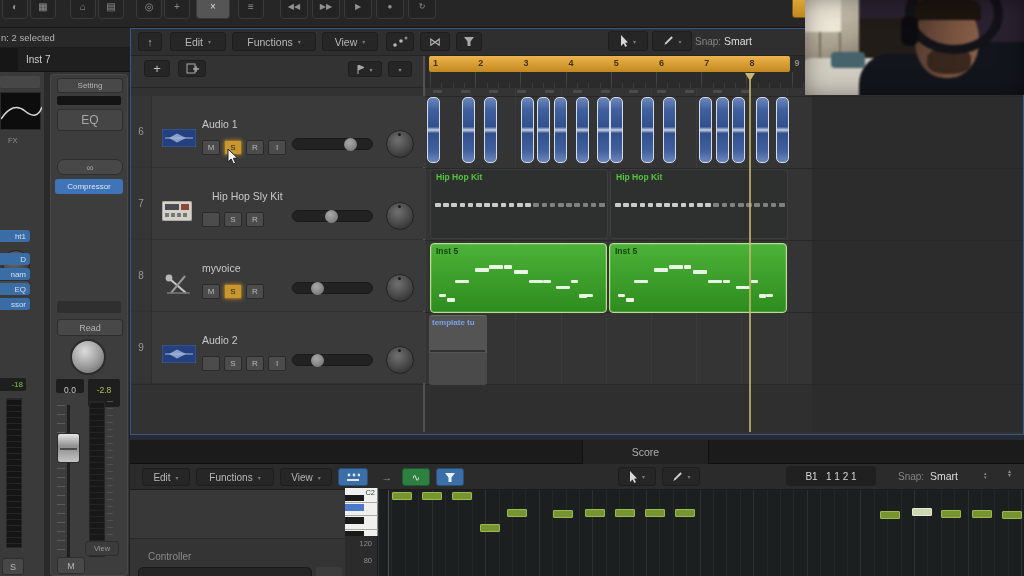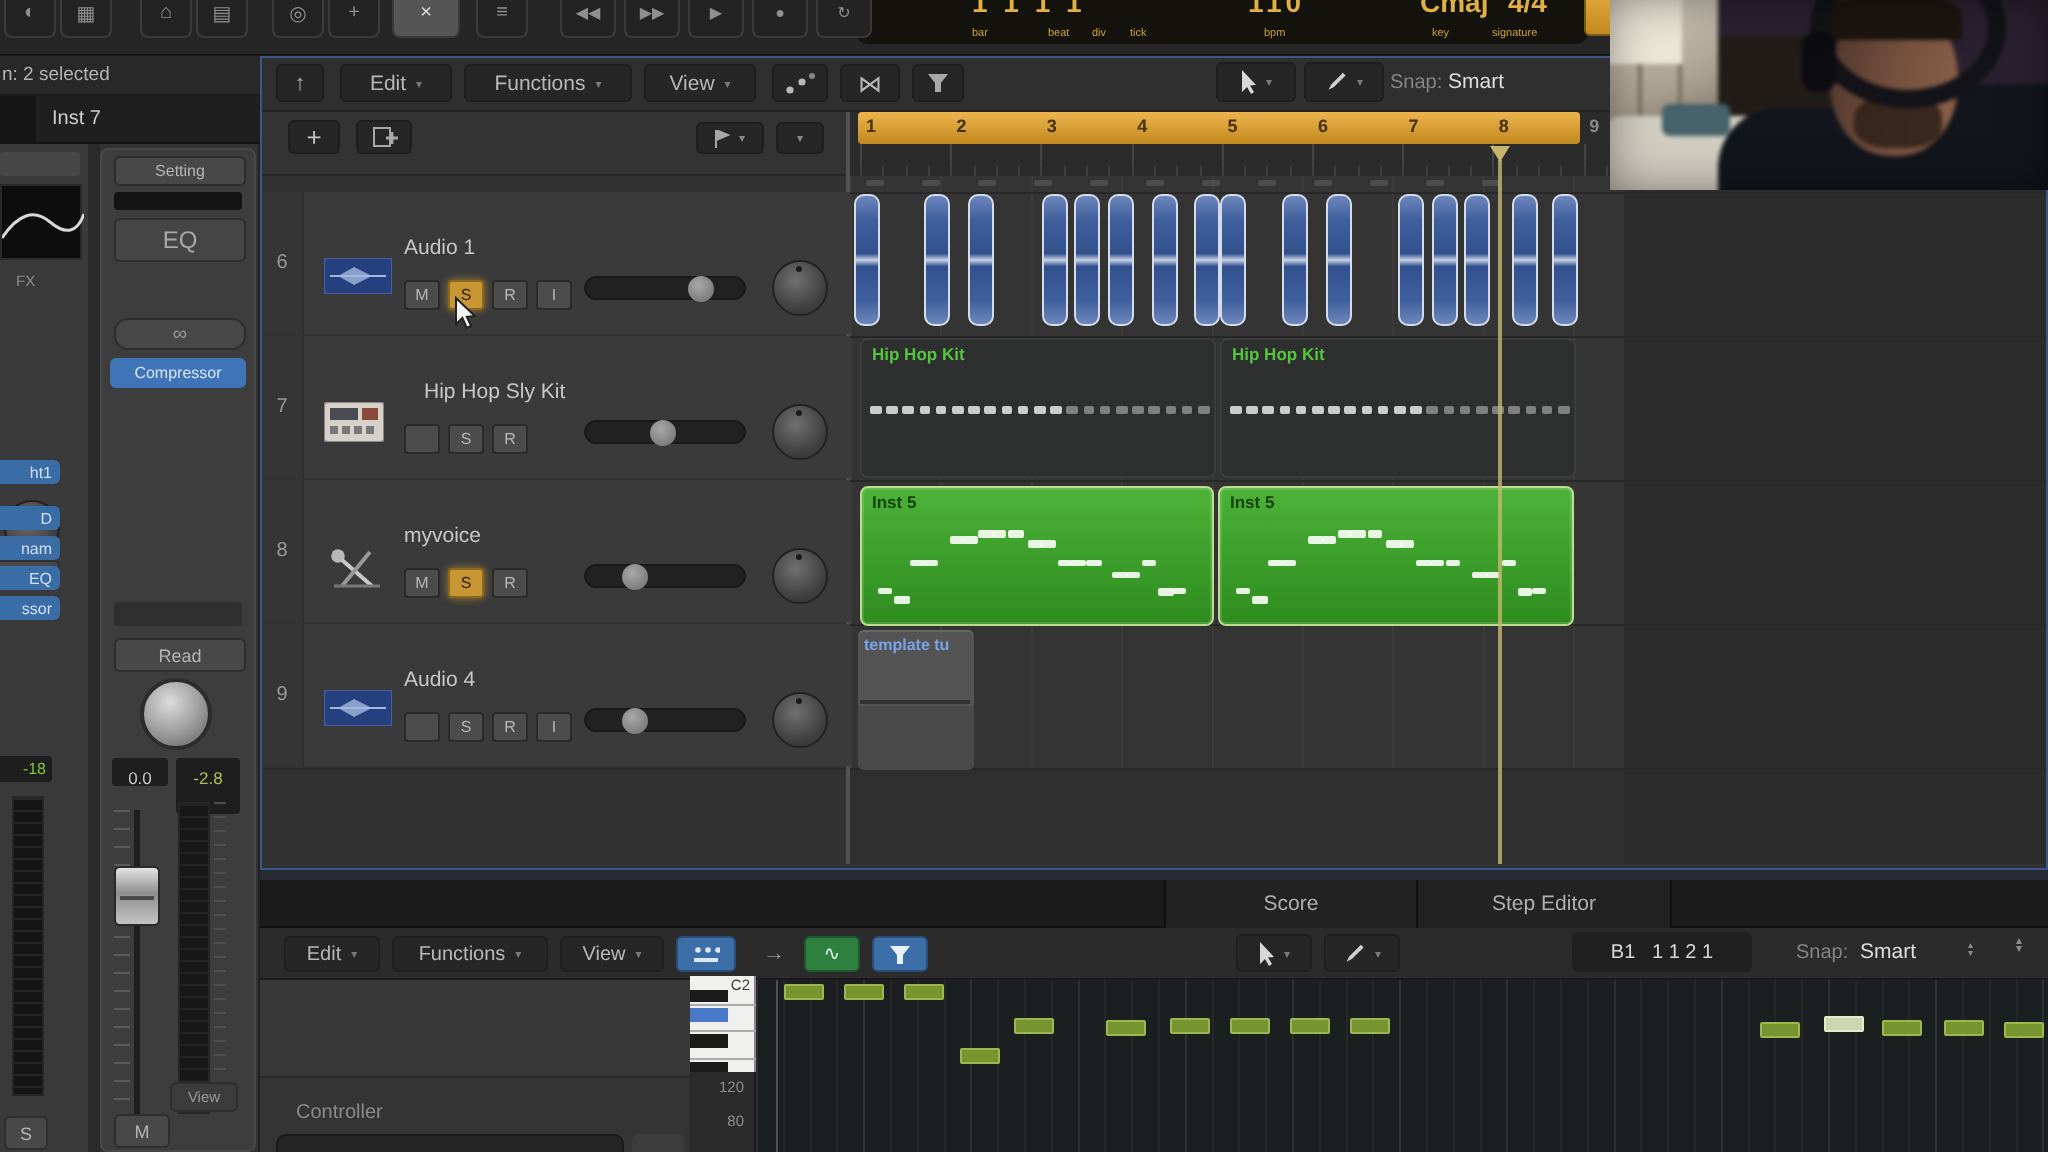--- a/index.html
+++ b/index.html
@@ -39,35 +39,20 @@
   .note{position:absolute;width:18px;height:6px;background:#76942f;border:1px solid #9db84e;border-radius:1px;}
   .note.light{background:#cdd6b0;border-color:#e4eccc;}
   .stepper{display:flex;flex-direction:column;align-items:center;line-height:4px;font-size:5px;color:#8a8a8a;}
 </style>
 </head>
 <body>
 
 <div id="root">
 
   <div class="abs" id="topbar" style="left:0;top:0;width:1024px;height:28px;background:#262626;border-bottom:1px solid #161616;"></div>
-  <div class="abs" style="left:428px;top:0;width:366px;height:22px;background:#14120c;border-radius:0 0 6px 6px;overflow:visible;">
-    <span class="lcd-val" style="left:58px;">1 1 1 1</span>
-    <span class="lcd-val" style="left:196px;">110</span>
-    <span class="lcd-val" style="left:282px;letter-spacing:0;">Cmaj</span>
-    <span class="lcd-val" style="left:326px;letter-spacing:0;">4/4</span>
-    <div id="lcd-labels">
-        <span class="lcd-label" style="left: 58px;">bar</span>
-        <span class="lcd-label" style="left: 96px;">beat</span>
-        <span class="lcd-label" style="left: 118px;">div</span>
-        <span class="lcd-label" style="left: 137px;">tick</span>
-        <span class="lcd-label" style="left: 204px;">bpm</span>
-        <span class="lcd-label" style="left: 288px;">key</span>
-        <span class="lcd-label" style="left: 318px;">signature</span>
-      </div>
-  </div>
   <div class="abs" style="left:792px;top:-4px;width:20px;height:22px;border-radius:3px;background:linear-gradient(#e2aa3c,#c08820);border:1px solid #7a5a14;"></div>
   <div id="topbar-buttons">
       <div class="abs tb-btn" style="left: 2px; top: -6px; width: 26px; height: 25px;">◐</div>
       <div class="abs tb-btn" style="left: 30px; top: -6px; width: 26px; height: 25px;">▦</div>
       <div class="abs tb-btn" style="left: 70px; top: -6px; width: 26px; height: 25px;">⌂</div>
       <div class="abs tb-btn" style="left: 98px; top: -6px; width: 26px; height: 25px;">▤</div>
       <div class="abs tb-btn" style="left: 136px; top: -6px; width: 26px; height: 25px;">◎</div>
       <div class="abs tb-btn" style="left: 164px; top: -6px; width: 26px; height: 25px;">+</div>
       <div class="abs tb-btn sel" style="left: 196px; top: -6px; width: 34px; height: 25px;">×</div>
       <div class="abs tb-btn" style="left: 238px; top: -6px; width: 26px; height: 25px;">≡</div>
@@ -348,21 +333,21 @@
       <div class="abs" style="left: 292px; top: 282px; width: 81px; height: 12px; background: rgb(34, 34, 34); border: 1px solid rgb(26, 26, 26); border-radius: 6px;"></div>
       <div class="slider-thumb" style="left: 310.61px; top: 281.5px; position: absolute;"></div>
       <div class="pan-knob" style="left: 386px; top: 274px; position: absolute;"></div>
       <div class="abs" style="left: 131px; top: 312px; width: 294px; height: 71px; background: rgb(58, 58, 58);"></div>
       <div class="abs" style="left: 131px; top: 312px; width: 21px; height: 71px; background: rgb(53, 53, 53); border-right: 1px solid rgb(46, 46, 46); display: flex; align-items: center; justify-content: center; font-size: 10px; color: rgb(153, 153, 153);">9</div>
       <div class="abs" style="left: 162px; top: 345px; width: 34px; height: 20px;"><svg width="34" height="18">
           <rect x="0" y="0" width="34" height="18" rx="2" fill="#24407e" stroke="#44609e"></rect>
           <path d="M7 9 L15 4.5 L24 9 L15 13.5 Z" fill="#8aa0cc"></path>
           <line x1="3" y1="9" x2="31" y2="9" stroke="#a8b8d8" stroke-width="1"></line>
         </svg></div>
-      <div class="abs" style="left: 202px; top: 334px; font-size: 10.5px; color: rgb(200, 200, 200);">Audio 4</div>
+      <div class="abs" style="left: 202px; top: 334px; font-size: 10.5px; color: rgb(200, 200, 200);">Audio 2</div>
       <div class="mini-btn" style="left: 202px; top: 356px; position: absolute;"></div>
       <div class="mini-btn" style="left: 224px; top: 356px; position: absolute;">S</div>
       <div class="mini-btn" style="left: 246px; top: 356px; position: absolute;">R</div>
       <div class="mini-btn" style="left: 268px; top: 356px; position: absolute;">I</div>
       <div class="abs" style="left: 292px; top: 354px; width: 81px; height: 12px; background: rgb(34, 34, 34); border: 1px solid rgb(26, 26, 26); border-radius: 6px;"></div>
       <div class="slider-thumb" style="left: 311.42px; top: 353.5px; position: absolute;"></div>
       <div class="pan-knob" style="left: 386px; top: 346px; position: absolute;"></div>
     </div>
   <div id="regions-container">
       <div class="abs" style="left: 433px; top: 90px; width: 9px; height: 3px; background: rgb(76, 76, 76); border-radius: 1px;"></div>
@@ -495,23 +480,20 @@
   <div class="abs" style="left:745px;top:73px;width:0;height:0;border-left:5px solid transparent;border-right:5px solid transparent;border-top:8px solid #c6b670;z-index:12;"></div>
   <div class="abs" style="left:749px;top:80px;width:1.5px;height:352px;background:rgba(198,184,112,.8);z-index:12;"></div>
 
   <div class="abs" style="left:130px;top:28px;width:894px;height:407px;border:1px solid #3b5788;z-index:13;pointer-events:none;"></div>
 
   <div class="abs" style="left:130px;top:434px;width:894px;height:6px;background:#262b33;border-top:1px solid #4a5f85;"></div>
   <div class="abs" style="left:130px;top:440px;width:894px;height:24px;background:#1b1b1b;border-bottom:1px solid #101010;"></div>
   <div class="tab" style="left:582px;top:440px;width:125px;">
     <span>Score</span>
     </div>
-  <div class="tab" style="left:708px;top:440px;width:126px;">
-    <span>Step Editor</span>
-    </div>
 
   <div class="abs" style="left:130px;top:464px;width:894px;height:26px;background:#2b2b2b;border-bottom:1px solid #1c1c1c;"></div>
   <div class="menu-btn abs" style="left:142px;top:468px;width:48px;height:18px;font-size:10px;">
     <span>Edit</span>
     </div>
   <div class="menu-btn abs" style="left:196px;top:468px;width:78px;height:18px;font-size:10px;">
     <span>Functions</span>
     </div>
   <div class="menu-btn abs" style="left:280px;top:468px;width:52px;height:18px;font-size:10px;">
     <span>View</span>

